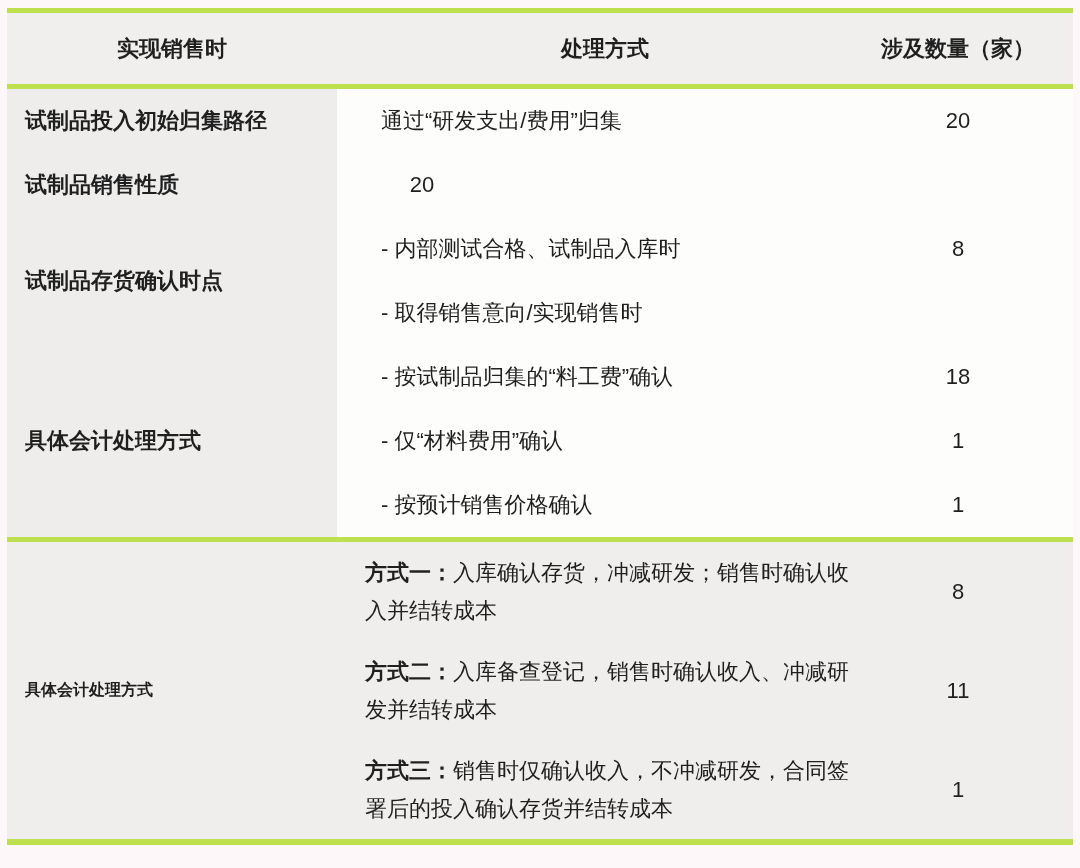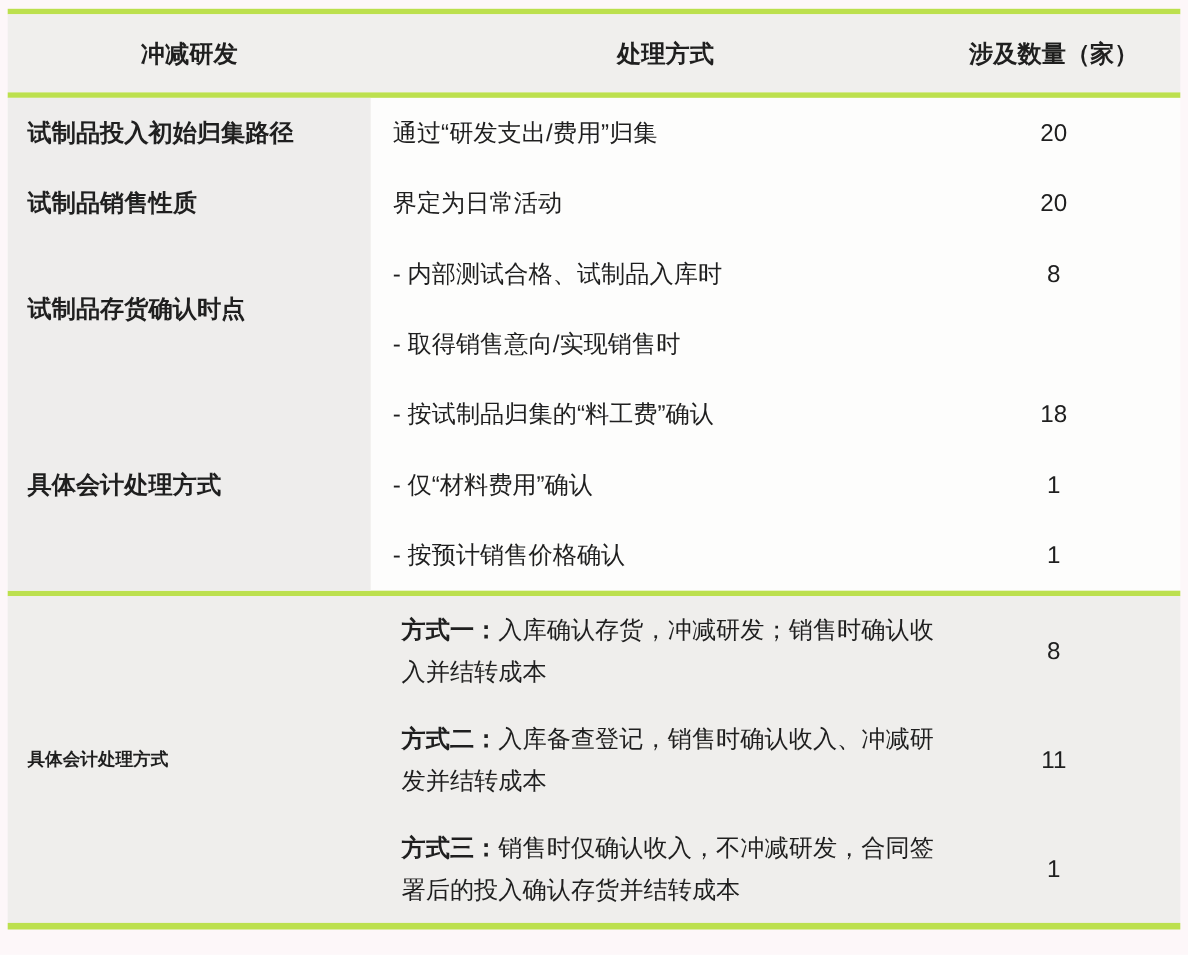--- a/index.html
+++ b/index.html
@@ -26,60 +26,59 @@
   .c3{width:200px;padding-right:30px;box-sizing:border-box;
       display:flex;align-items:center;justify-content:center;}
   .hdr .c1,.hdr .c2{justify-content:center;}
   .sec1{display:flex;background:#fdfdfc;}
   .leftcol{width:330px;background:#eeedec;display:flex;flex-direction:column;}
   .lbl{display:flex;align-items:center;padding-left:18px;
        font-weight:700;font-size:22px;box-sizing:border-box;}
   .g1{height:64px;} .g2{height:64px;} .g3{height:128px;} .g4{height:192px;}
   .rows{flex:1;display:flex;flex-direction:column;}
   .r{height:64px;display:flex;font-size:22px;}
-  .r .txt{flex:1;display:flex;align-items:center;padding-left:20px;}
+  .r .txt{flex:1;display:flex;align-items:center;padding-left:44px;}
   .sec2{display:flex;background:#efeeec;min-height:297px;}
   .sec2 .leftcol2{width:330px;display:flex;align-items:center;padding-left:18px;
        font-weight:700;font-size:16px;box-sizing:border-box;}
   .sec2 .rows2{flex:1;display:flex;flex-direction:column;}
   .r2{height:99px;display:flex;font-size:22px;gap:16px;}
   .r2 .txt{flex:1;display:flex;align-items:center;padding-left:28px;box-sizing:border-box;}
   .r2 .txt p{margin:0;line-height:38px;max-width:510px;}
   .r2 .txt b{font-weight:700;}
   .num{font-size:22px;}
 </style>
 </head>
 <body>
 
 <div class="tbl">
 
   <div class="greenbar"></div>
 
   <div class="hdr">
-    <div class="c1">冲减研发</div>
+    <div class="c1">实现销售时</div>
     <div class="c2">处理方式</div>
     <div class="c3">涉及数量（家）</div>
   </div>
 
   <div class="greenbar"></div>
 
   <div class="sec1">
     <div class="leftcol">
       <div class="lbl g1">试制品投入初始归集路径</div>
       <div class="lbl g2">试制品销售性质</div>
       <div class="lbl g3">试制品存货确认时点</div>
       <div class="lbl g4">具体会计处理方式</div>
     </div>
     <div class="rows">
       <div class="r">
         <div class="txt">通过“研发支出/费用”归集</div>
         <div class="c3 num">20</div>
       </div>
       <div class="r">
-        <div class="txt">界定为日常活动</div>
         <div class="c3 num">20</div>
       </div>
       <div class="r">
         <div class="txt">- 内部测试合格、试制品入库时</div>
         <div class="c3 num">8</div>
       </div>
       <div class="r">
         <div class="txt">- 取得销售意向/实现销售时</div>
       </div>
       <div class="r">

